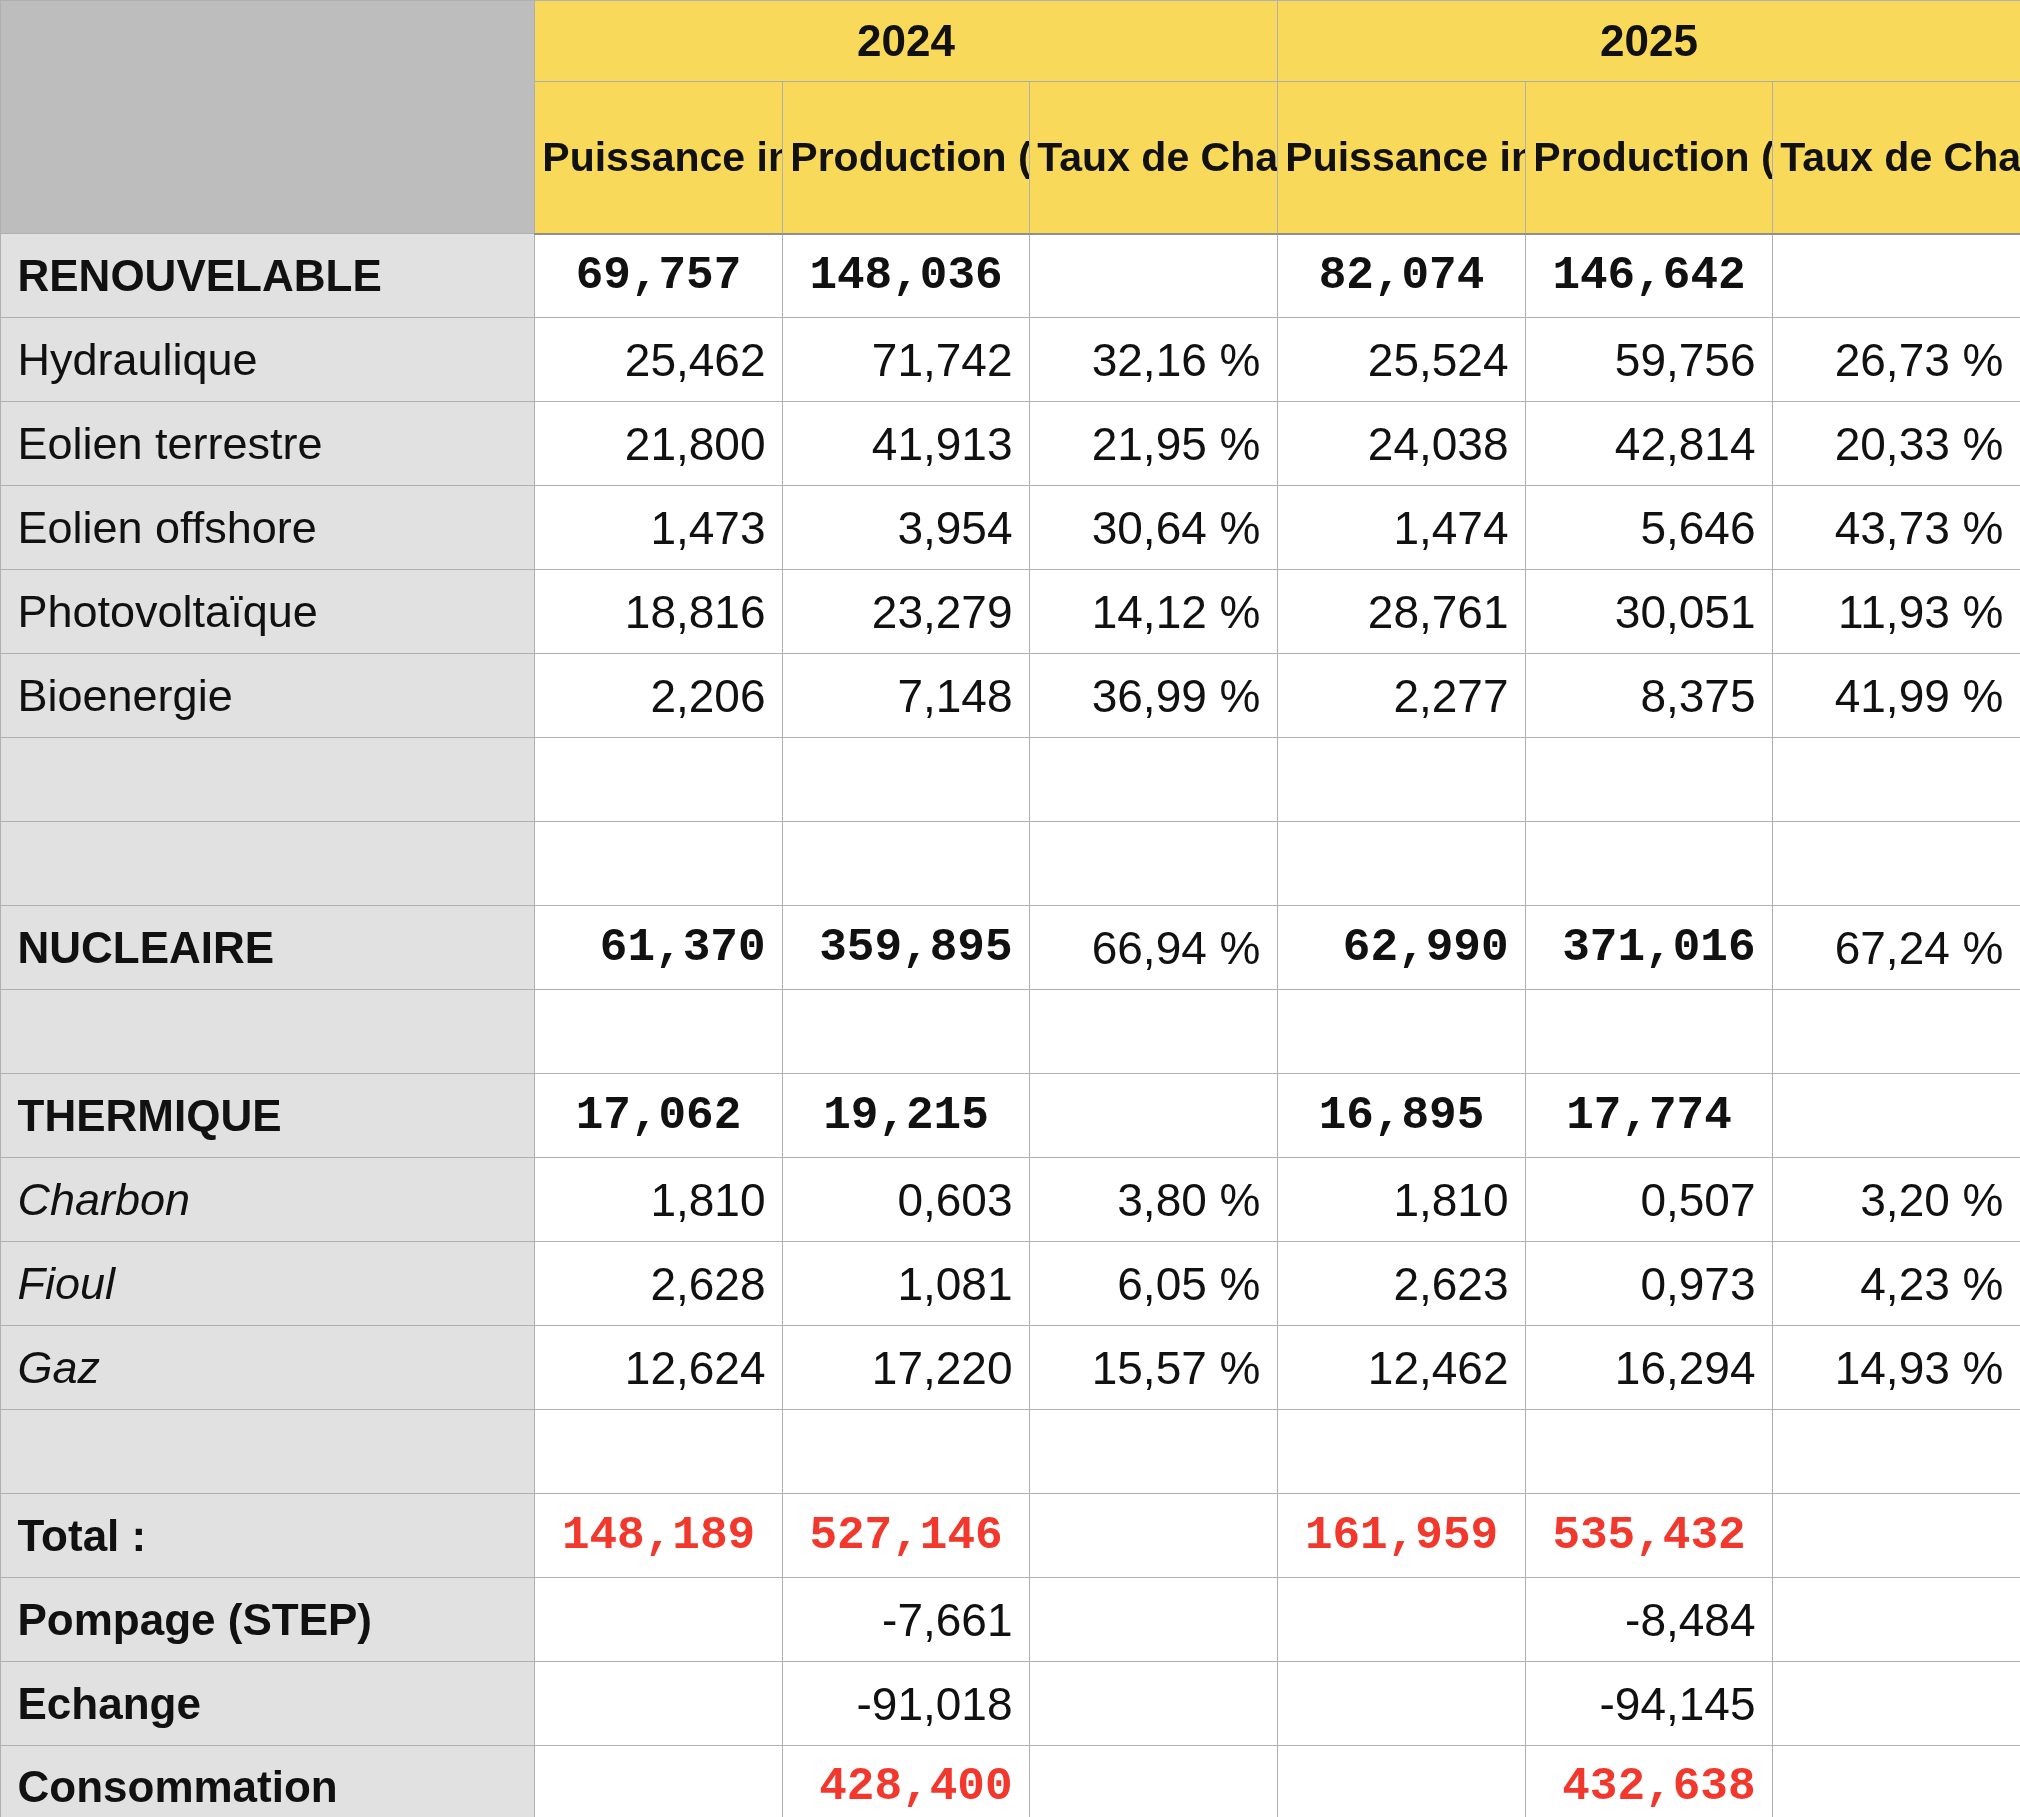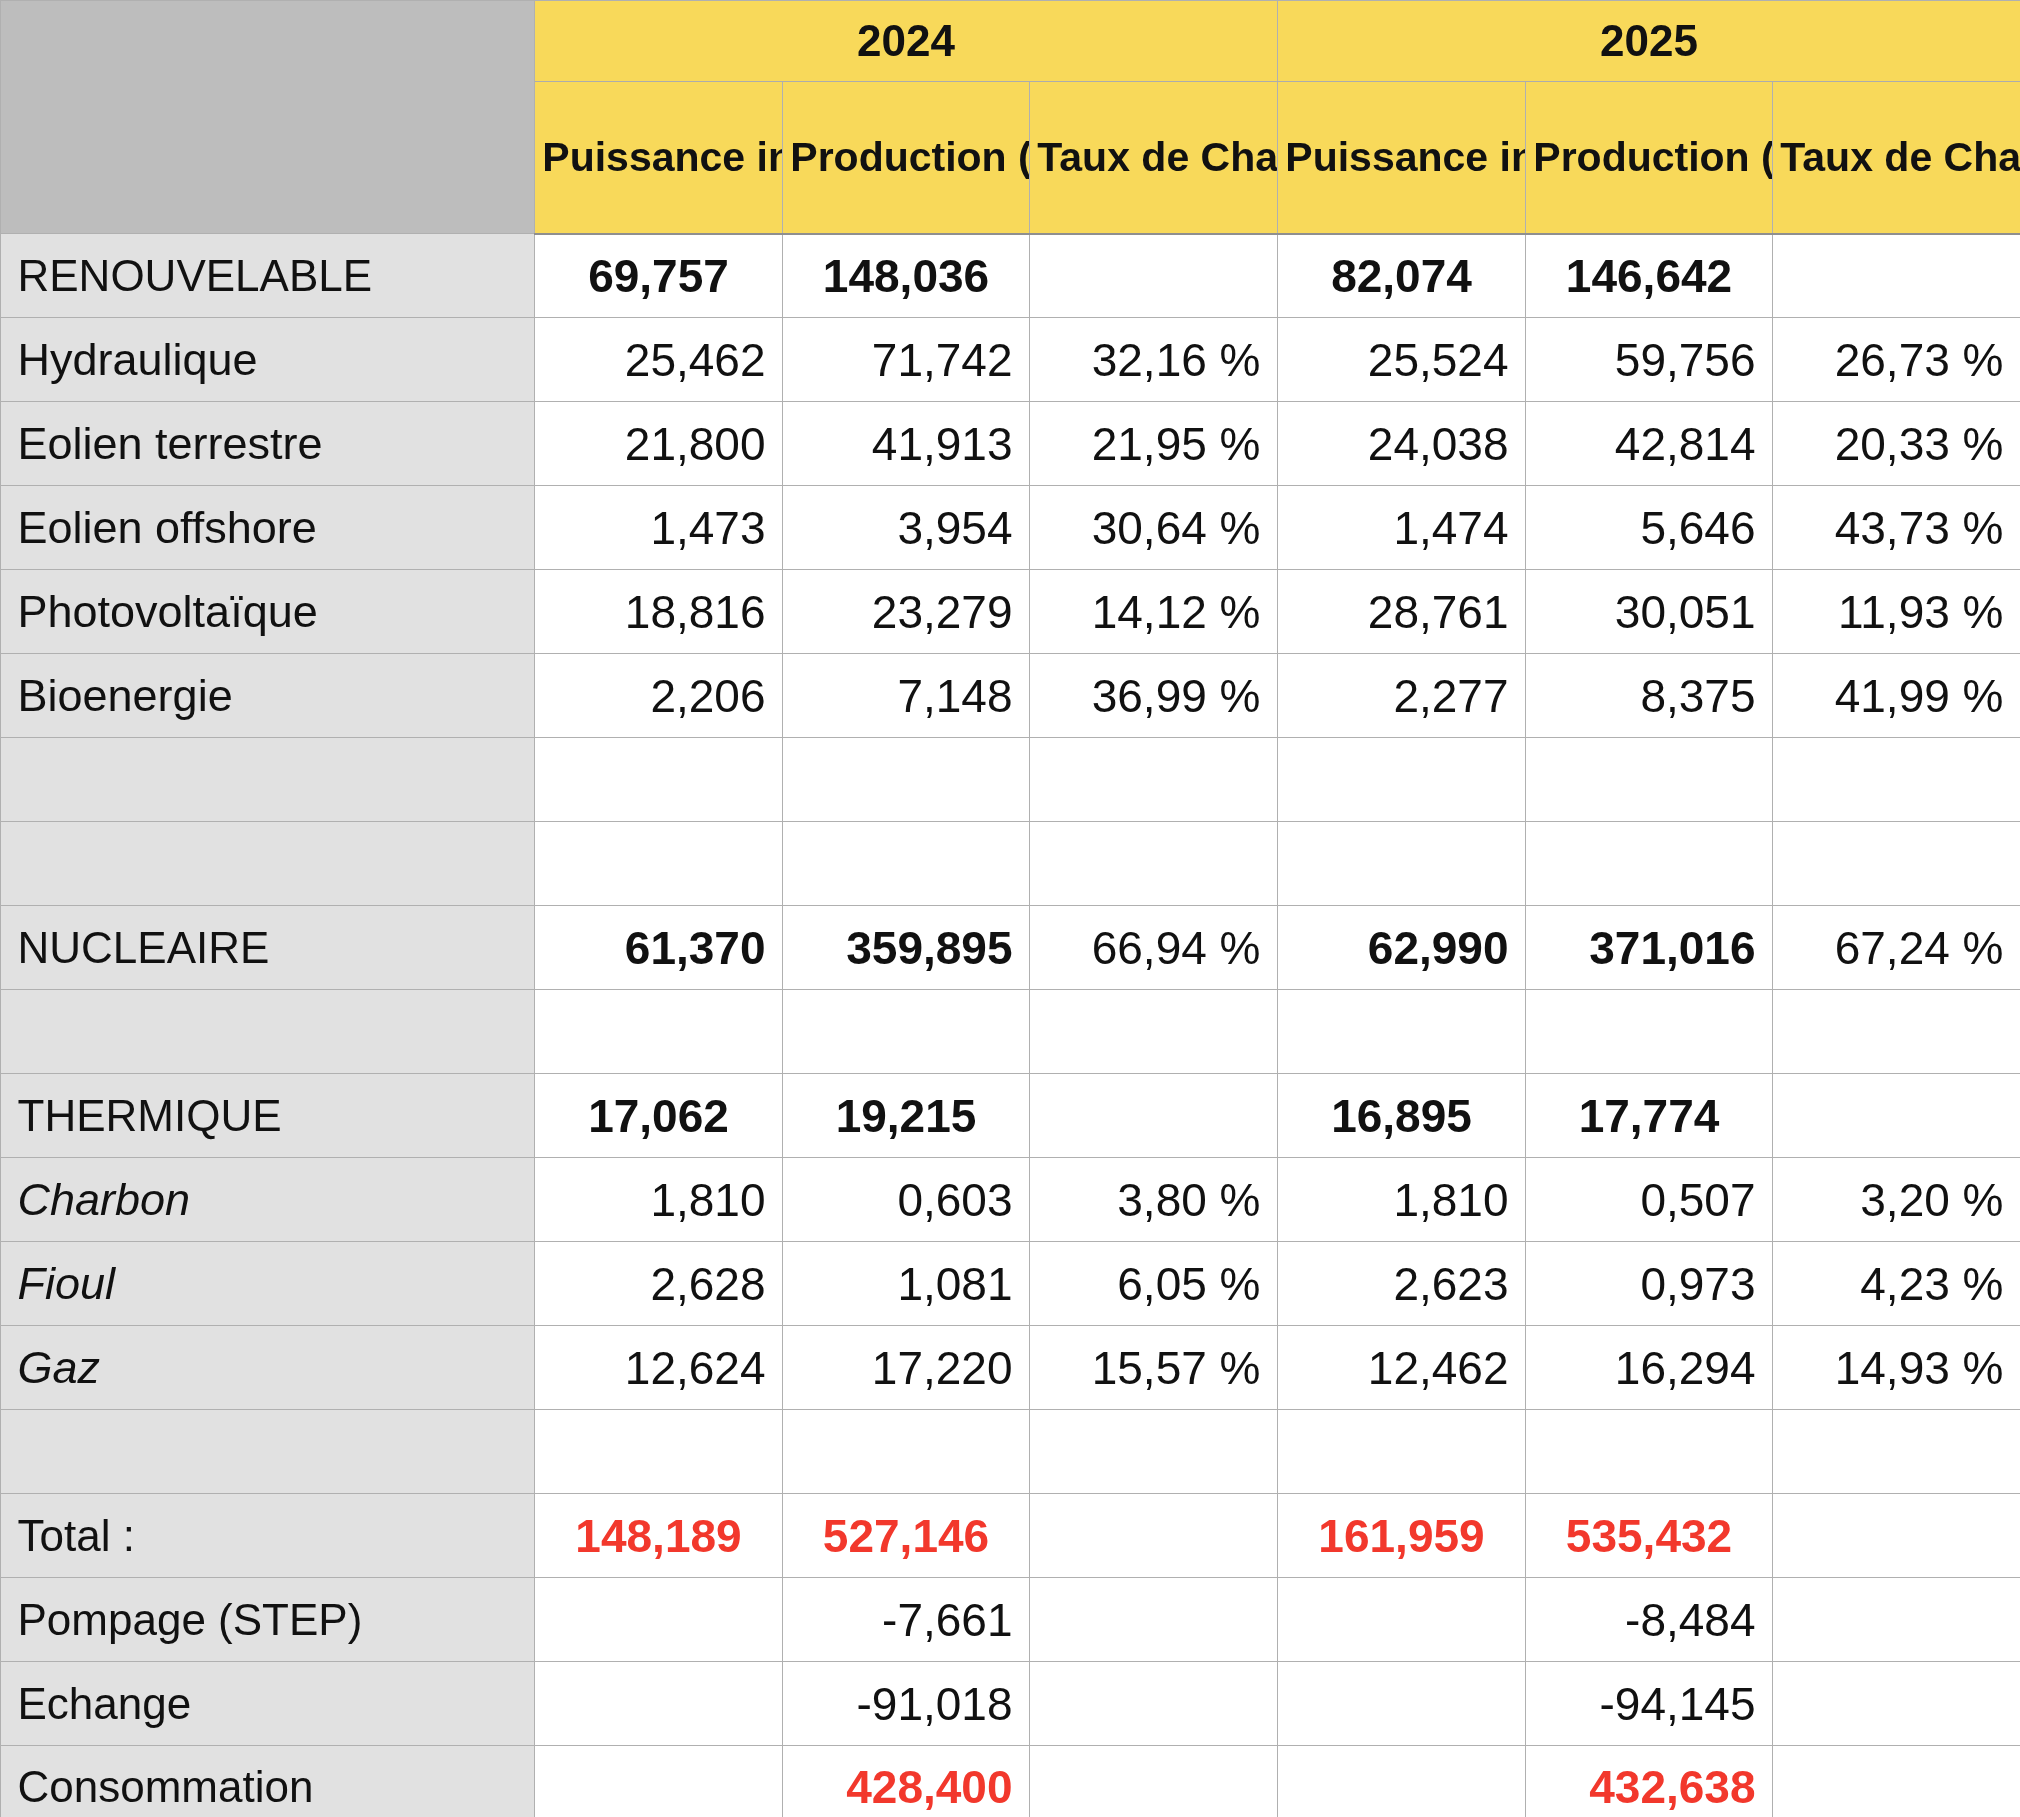--- a/index.html
+++ b/index.html
@@ -57,33 +57,33 @@
     background: #e1e1e1;
     border-color: #9e9e9e;
     border-right: 2.8px solid #3c3c3c;
     font-size: 45px;
     color: #111;
     padding: 0 16.5px;
     text-align: left;
   }
   td.label.group {
     text-align: left;
-    font-weight: normal;
+    font-weight: bold;
     font-size: 44px;
   }
   td.label.detail_italic { font-style: italic; margin-left: 36px; }
   td.num {
     background: #ffffff;
     font-size: 46px;
     color: #111;
     text-align: right;
     padding: 0 16.5px 0 3.7px;
   }
   td.num.center { text-align: center; padding: 0 3.7px; }
-  td.num.bold { font-weight: bold; }
+  td.num.bold { font-weight: bold; font-family: Liberation Mono, monospace; }
   td.num.red { color: #f2382c; }
 </style>
 </head>
 <body>
 
 <div class="sheet">
   <table class="grid">
     <colgroup>
       <col style="width:534px">
       <col style="width:248px">

